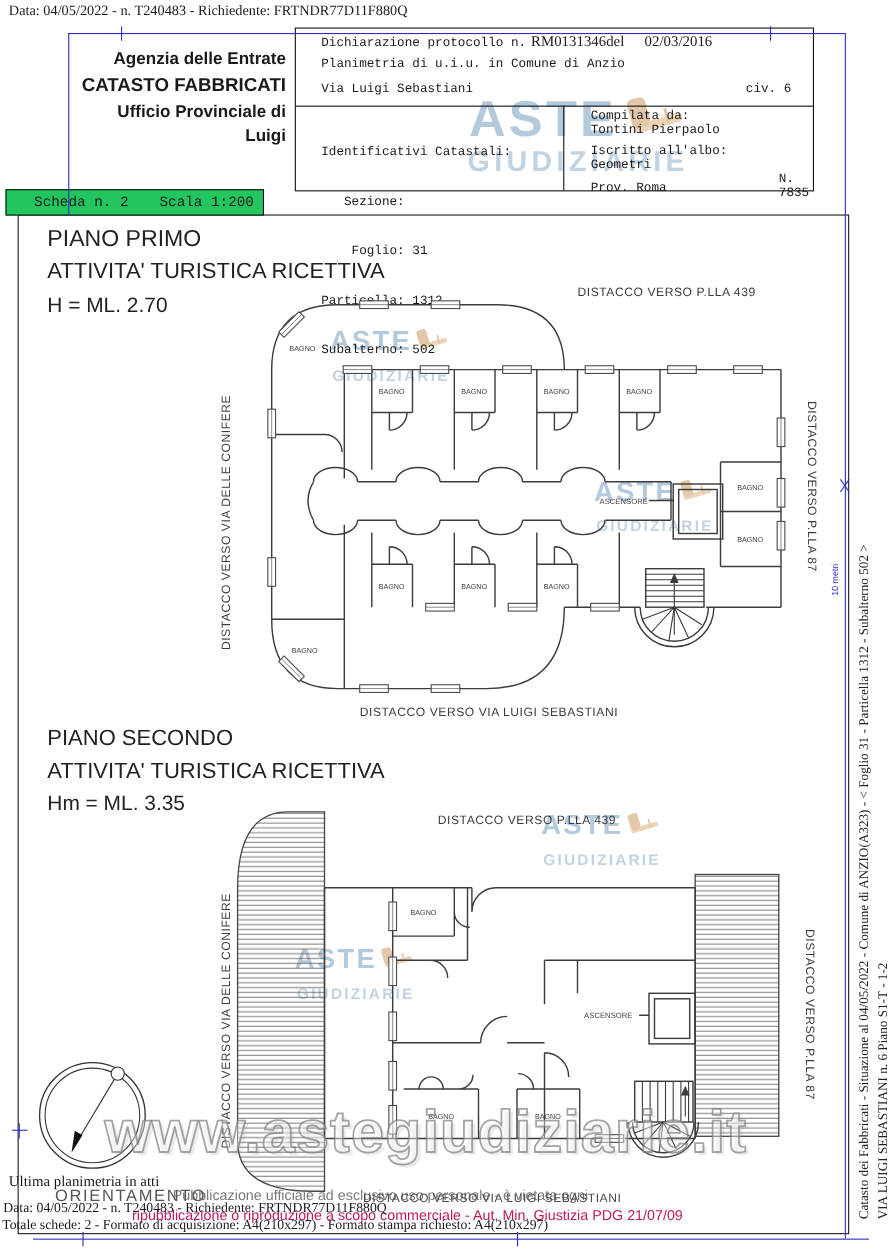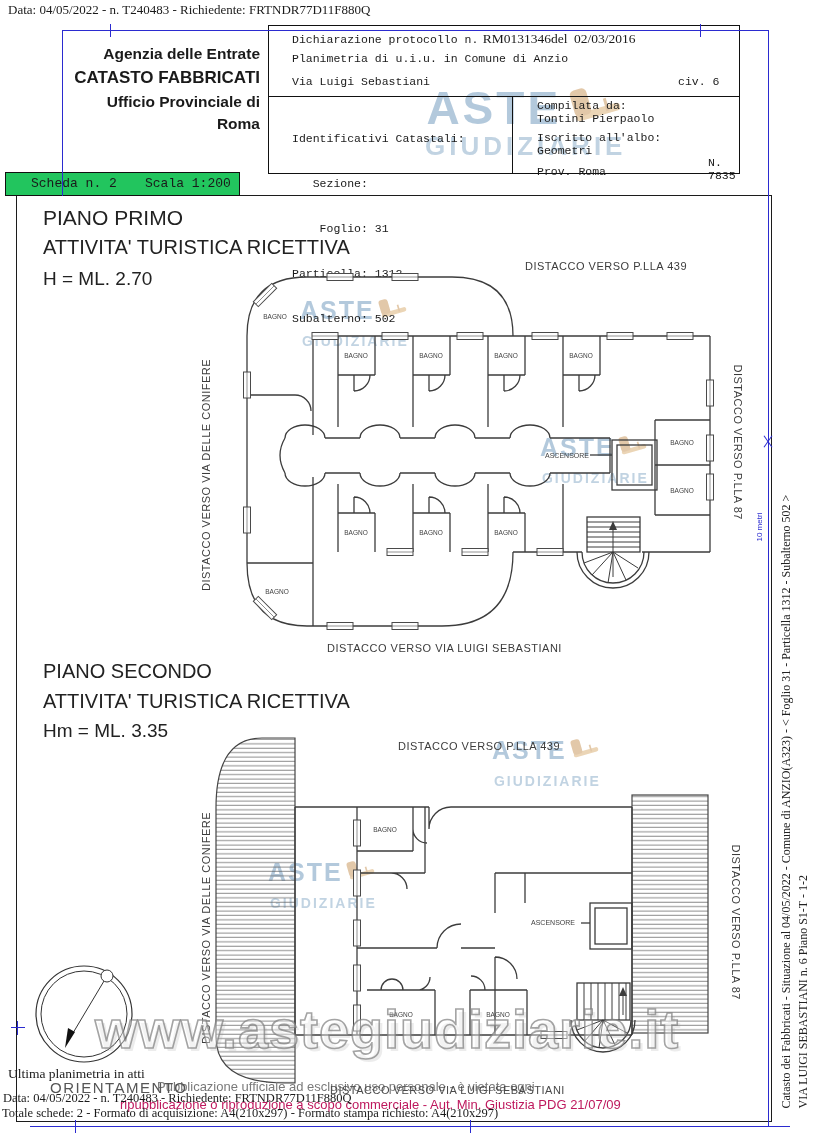--- a/index.html
+++ b/index.html
@@ -64,33 +64,33 @@
   <div class="abs tickv" style="left:470px;top:1120px;"></div>
   <div class="abs tickx" style="left:761px;top:435px;"></div>
   <div class="abs tickp" style="left:11px;top:1021px;"></div>
 
   <div class="abs vccw" style="left:736px;top:514px;width:46px;font-size:8px;color:#2b2bd0;z-index:7;">10 metri</div>
 
   <div class="abs sans" style="left:60px;top:45px;width:200px;text-align:right;z-index:3;">
     <div style="font-size:15.5px;font-weight:bold;">Agenzia delle Entrate</div>
     <div style="font-size:17px;font-weight:bold;margin-top:5px;">CATASTO FABBRICATI</div>
     <div style="font-size:15.5px;font-weight:bold;margin-top:5px;">Ufficio Provinciale di</div>
-    <div style="font-size:15.5px;font-weight:bold;margin-top:4px;">Roma</div>
+    <div style="font-size:15.5px;font-weight:bold;margin-top:4px;">Luigi</div>
   </div>
 
   <div class="abs blackbox" style="left:5px;top:172px;width:233px;height:22px;z-index:3;background:#22c55e;">
     <span class="abs mono" style="left:8px;top:3px;font-size:13px;">Scheda n. 2</span>
     <span class="abs mono" style="left:122px;top:3px;font-size:13px;">Scala 1:200</span>
   </div>
 
   <div class="abs blackbox" style="left:268px;top:25px;width:470px;height:147px;z-index:2;">
     <div class="abs nowrap" style="left:6px;top:3px;">
       <span class="mono" style="font-size:11.5px;">Dichiarazione protocollo n.</span>
       <span class="serif" style="font-size:13.5px;">RM0131346del</span>
-      <span class="serif" style="font-size:13.5px;margin-left:2px;">02/03/2016</span>
+      <span class="serif" style="font-size:13.5px;margin-left:14px;">02/03/2016</span>
     </div>
     <div class="abs mono" style="left:6px;top:26px;font-size:11.5px;">Planimetria di u.i.u. in Comune di Anzio</div>
     <div class="abs mono" style="left:6px;top:49px;font-size:11.5px;">Via Luigi Sebastiani</div>
     <div class="abs mono" style="left:392px;top:49px;font-size:11.5px;">civ. 6</div>
     <div class="abs" style="left:0;top:70px;width:470px;border-top:1.5px solid #111;"></div>
     <div class="abs" style="left:243px;top:70px;height:77px;border-left:1.5px solid #111;"></div>
 
     <div class="abs mono pre" style="left:6px;top:75px;font-size:11.5px;line-height:15px;">
       <div>Identificativi Catastali:</div>
       <div>   Sezione:</div>

